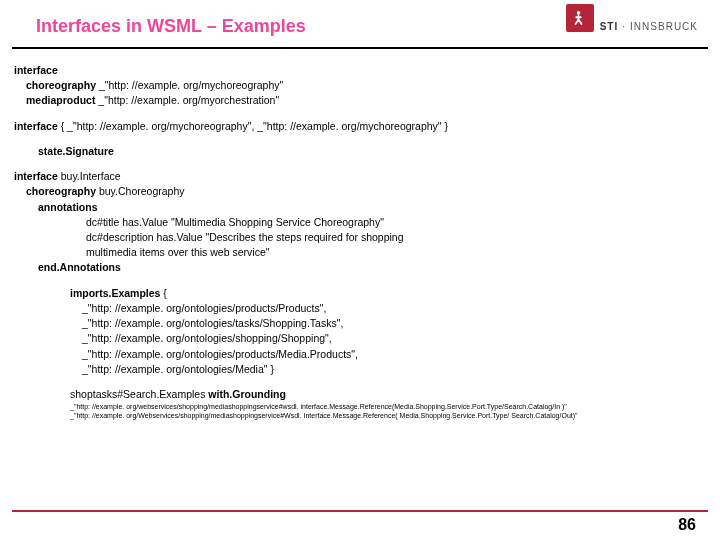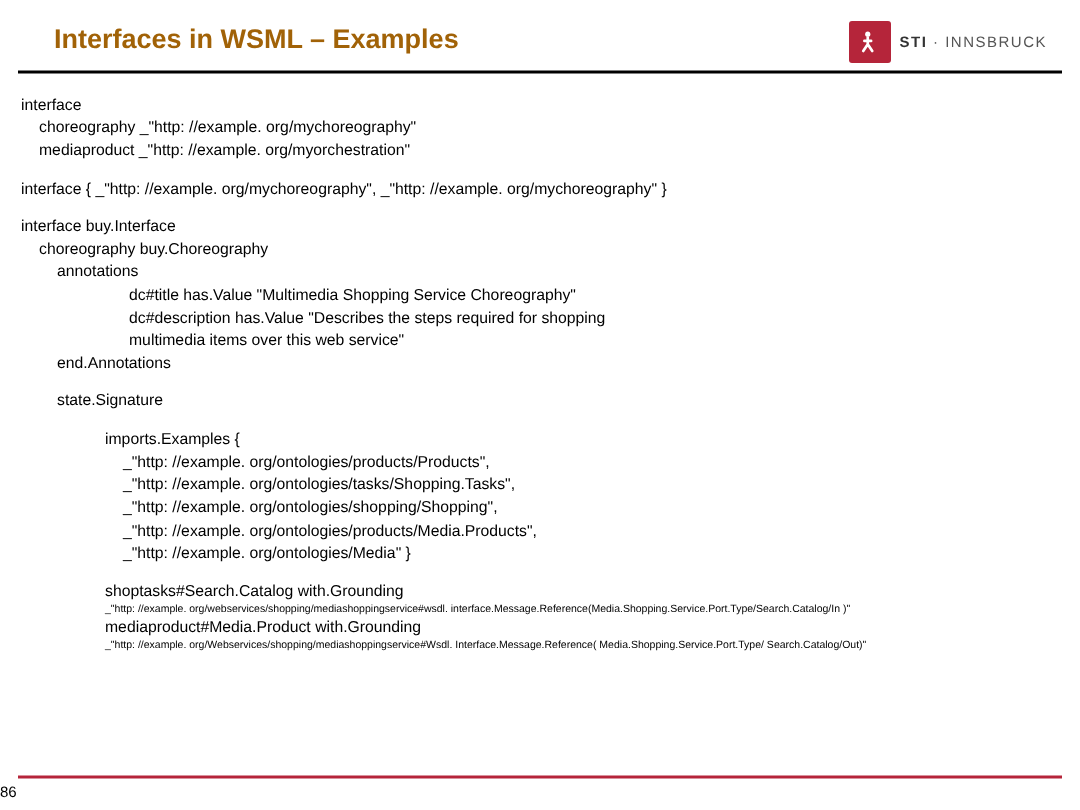--- a/index.html
+++ b/index.html
@@ -1,38 +1,38 @@
 <!DOCTYPE html>
 <html><head>
 <meta charset="utf-8">
 <style>
 *{margin:0;padding:0;box-sizing:border-box}
 body{width:720px;height:540px;background:#fff;font-family:Arial,Helvetica,sans-serif;color:#000;position:relative;overflow:hidden}
 .header{padding:16px 0 8px 36px}
-.title{font-size:18px;font-weight:bold;color:#a16207}
-.logo-area{position:absolute;top:14px;right:22px;display:flex;align-items:center;gap:6px}
+.title{font-size:18px;font-weight:bold;color:#ec4899}
+.logo-area{position:absolute;top:4px;right:22px;display:flex;align-items:flex-end;gap:6px}
 .logo-box{width:28px;height:28px;background:#b5253a;display:flex;align-items:center;justify-content:center;border-radius:2px}
 .logo-box svg{width:18px;height:18px}
 .brand{font-size:10px;color:#666;letter-spacing:1px}
 .brand b{color:#333}
 .hr{height:2px;background:#000;margin:2px 12px 8px 12px}
 .content{padding:6px 14px 0 14px;font-size:10.5px;line-height:1.45}
 .blk{margin-bottom:10px}
-.kw{font-weight:normal}
+.kw{font-weight:bold}
 .i1{padding-left:12px}
 .i2{padding-left:24px}
 .i3{padding-left:72px}
 .i5{padding-left:56px}
 .i6{padding-left:68px}
 .i7{padding-left:44px}
 .i8{padding-left:56px}
 .tiny{font-size:7px;line-height:1.3}
 .footer{position:absolute;bottom:6px;left:0;right:0}
 .fline{height:2px;background:#b5253a;margin:0 12px 4px 12px}
-.pg{padding-right:24px;font-size:10px;font-weight:normal}
+.pg{text-align:right;padding-right:24px;font-size:16px;font-weight:bold}
 .sub{color:#555}
 </style>
 </head>
 <body>
 
 <div class="header">
   <div class="title">Interfaces in WSML – Examples</div>
 </div>
 
 <div class="logo-area">
@@ -52,47 +52,46 @@
   <div class="blk">
     <div><span class="kw">interface</span></div>
     <div class="i1"><span class="kw">choreography</span><span> _"http: //example. org/mychoreography"</span></div>
     <div class="i1"><span class="kw">mediaproduct</span><span> _"http: //example. org/myorchestration"</span></div>
   </div>
 
   <div class="blk">
     <span class="kw">interface</span><span> { _"http: //example. org/mychoreography",  _"http: //example. org/mychoreography" }</span>
   </div>
 
+  <div class="blk i2">
+    <span class="kw">state.Signature</span>
+  </div>
+
   <div class="blk">
     <div><span class="kw">interface</span><span> buy.Interface</span></div>
     <div class="i1"><span class="kw">choreography</span><span> buy.Choreography</span></div>
     <div class="i2"><span class="kw">annotations</span></div>
     <div class="i3">dc#title has.Value "Multimedia Shopping Service Choreography"</div>
     <div class="i3">dc#description has.Value "Describes the steps required for shopping</div>
     <div class="i3">multimedia items over this web service"</div>
     <div class="i2"><span class="kw">end.Annotations</span></div>
-  </div>
-
-  <div class="blk i2">
-    <span class="kw">state.Signature</span>
   </div>
 
   <div class="blk">
     <div class="i5"><span class="kw">imports.Examples</span><span> {</span></div>
     <div class="i6">_"http: //example. org/ontologies/products/Products",</div>
     <div class="i6">_"http: //example. org/ontologies/tasks/Shopping.Tasks",</div>
     <div class="i6">_"http: //example. org/ontologies/shopping/Shopping",</div>
     <div class="i6">_"http: //example. org/ontologies/products/Media.Products",</div>
     <div class="i6">_"http: //example. org/ontologies/Media" }</div>
   </div>
 
   <div class="blk">
-    <div class="i8"><span>shoptasks#Search.Catalog </span><span class="kw">with.Grounding</span></div>
+    <div class="i8"><span>shoptasks#Search.Examples </span><span class="kw">with.Grounding</span></div>
     <div class="i8 tiny">_"http: //example. org/webservices/shopping/mediashoppingservice#wsdl. interface.Message.Reference(Media.Shopping.Service.Port.Type/Search.Catalog/In )"</div>
-    <div class="i8"><span>mediaproduct#Media.Product </span><span class="kw">with.Grounding</span></div>
     <div class="i8 tiny">_"http: //example. org/Webservices/shopping/mediashoppingservice#Wsdl. Interface.Message.Reference( Media.Shopping.Service.Port.Type/ Search.Catalog/Out)"</div>
   </div>
 
 </div>
 
 <div class="footer">
   <div class="fline"></div>
   <div class="pg">86</div>
 </div>
 

